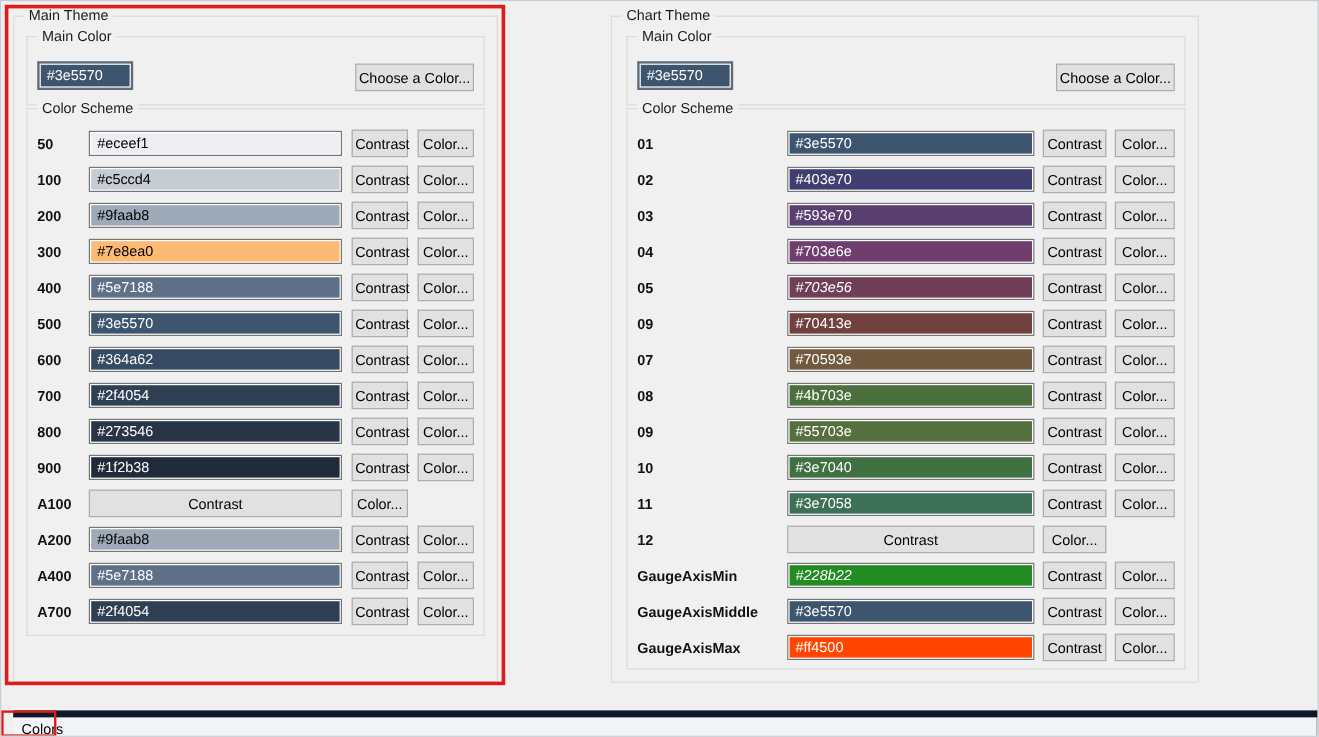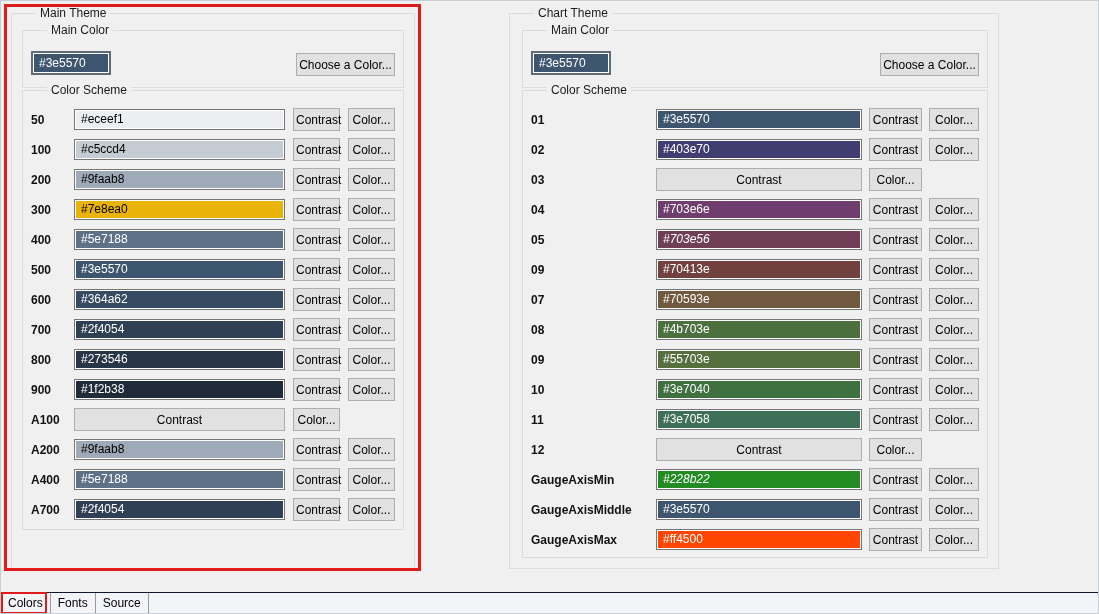--- a/index.html
+++ b/index.html
@@ -3,21 +3,21 @@
 <meta charset="utf-8">
 <style>
   html,body{margin:0;padding:0;}
   body{font-family:"Liberation Sans",sans-serif;background:#e8e8e8;}
   .screen{position:relative;width:1099px;height:614px;background:#f0f0f0;
           border:1px solid #c9cdd4;box-sizing:border-box;overflow:hidden;
           font-size:12px;color:#1a1a1a;}
 
   
   .groupbox{position:absolute;border:1px solid #dbdbdb;box-sizing:border-box;}
-  .legend{position:absolute;top:-8px;left:24px;background:#f0f0f0;padding:0 4px;
+  .legend{position:absolute;top:-8px;left:8px;background:#f0f0f0;padding:0 4px;
           font-size:12px;line-height:15px;white-space:nowrap;color:#1b1b1b;}
 
   
   .btn{background:#e1e1e1;border:1px solid #adadad;color:#000;
        font-family:"Liberation Sans",sans-serif;font-size:12px;height:23px;
        padding:0 2px;box-sizing:border-box;text-align:center;cursor:default;}
 
   
   .swatch{display:block;border:1px solid #767676;background:#ffffff;padding:1px;
           height:21px;box-sizing:border-box;}
@@ -30,22 +30,22 @@
   
   .rows{position:absolute;left:8px;right:8px;top:0;bottom:0;padding-top:17px;box-sizing:border-box;}
   .scheme-row{display:grid;align-items:center;height:23px;margin-bottom:7px;}
   .rows.left .scheme-row{grid-template-columns:35px 1fr 47px 47px;column-gap:8px;}
   .rows.right .scheme-row{grid-template-columns:118px 1fr 53px 50px;column-gap:7px;}
   .row-label{font-weight:bold;color:#111;}
 
   .choose-btn{position:absolute;right:8px;top:22px;width:99px;}
 
   
-  .tabstrip{position:absolute;left:0;right:0;top:591px;height:23px;
-            background:#f3f4f8;border-top:1px solid #0f172a;display:flex;box-sizing:border-box;}
+  .tabstrip{position:absolute;left:10px;right:0;top:591px;height:23px;
+            background:#f3f4f8;border-top:6px solid #0f172a;display:flex;box-sizing:border-box;flex-direction:column;}
   .tab{height:22px;line-height:21px;padding:0 7px;border-right:1px solid #9b9b9b;
        color:#000;background:#f3f4f8;cursor:default;}
 
   
   .annot{position:absolute;border:3px solid #e01b1b;box-sizing:border-box;
          pointer-events:none;z-index:50;background:transparent;}
   .annot.tab-annot{border-width:2px;}
 </style>
 </head>
 <body>
@@ -86,21 +86,21 @@
             <span class="row-label">200</span>
             <span class="swatch">
               <span class="fill" style="background: rgb(159, 170, 184); color: rgb(0, 0, 0);">#9faab8</span>
             </span>
             <button class="btn">Contrast</button>
             <button class="btn">Color...</button>
           </div>
           <div class="scheme-row">
             <span class="row-label">300</span>
             <span class="swatch">
-              <span class="fill" style="background: #eab308; color: rgb(0, 0, 0);">#7e8ea0</span>
+              <span class="fill" style="background: #fdba74; color: rgb(0, 0, 0);">#7e8ea0</span>
             </span>
             <button class="btn">Contrast</button>
             <button class="btn">Color...</button>
           </div>
           <div class="scheme-row">
             <span class="row-label">400</span>
             <span class="swatch">
               <span class="fill" style="background: rgb(94, 113, 136); color: rgb(255, 255, 255);">#5e7188</span>
             </span>
             <button class="btn">Contrast</button>
@@ -204,20 +204,23 @@
           <div class="scheme-row">
             <span class="row-label">02</span>
             <span class="swatch">
               <span class="fill" style="background: rgb(64, 62, 112); color: rgb(255, 255, 255);">#403e70</span>
             </span>
             <button class="btn">Contrast</button>
             <button class="btn">Color...</button>
           </div>
           <div class="scheme-row">
             <span class="row-label">03</span>
+            <span class="swatch">
+              <span class="fill" style="background: rgb(89, 62, 112); color: rgb(255, 255, 255);">#593e70</span>
+            </span>
             <button class="btn">Contrast</button>
             <button class="btn">Color...</button>
           </div>
           <div class="scheme-row">
             <span class="row-label">04</span>
             <span class="swatch">
               <span class="fill" style="background: rgb(112, 62, 110); color: rgb(255, 255, 255);">#703e6e</span>
             </span>
             <button class="btn">Contrast</button>
             <button class="btn">Color...</button>

